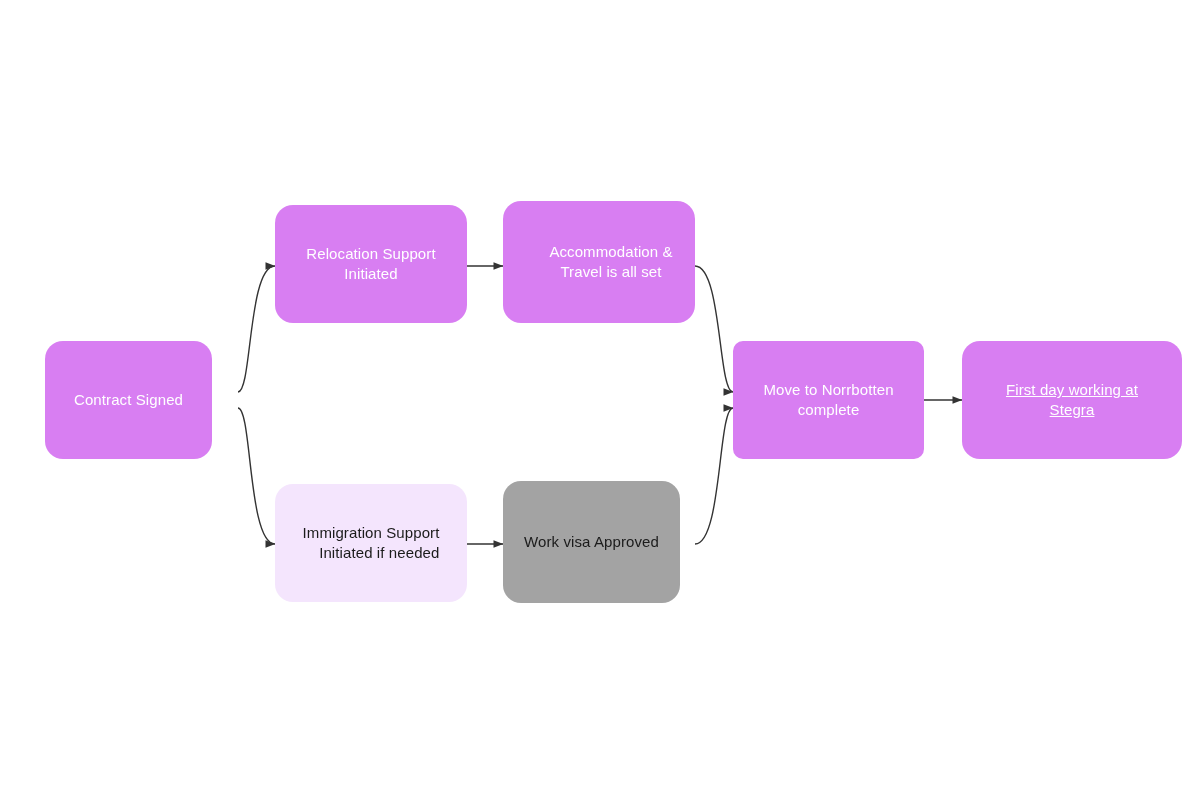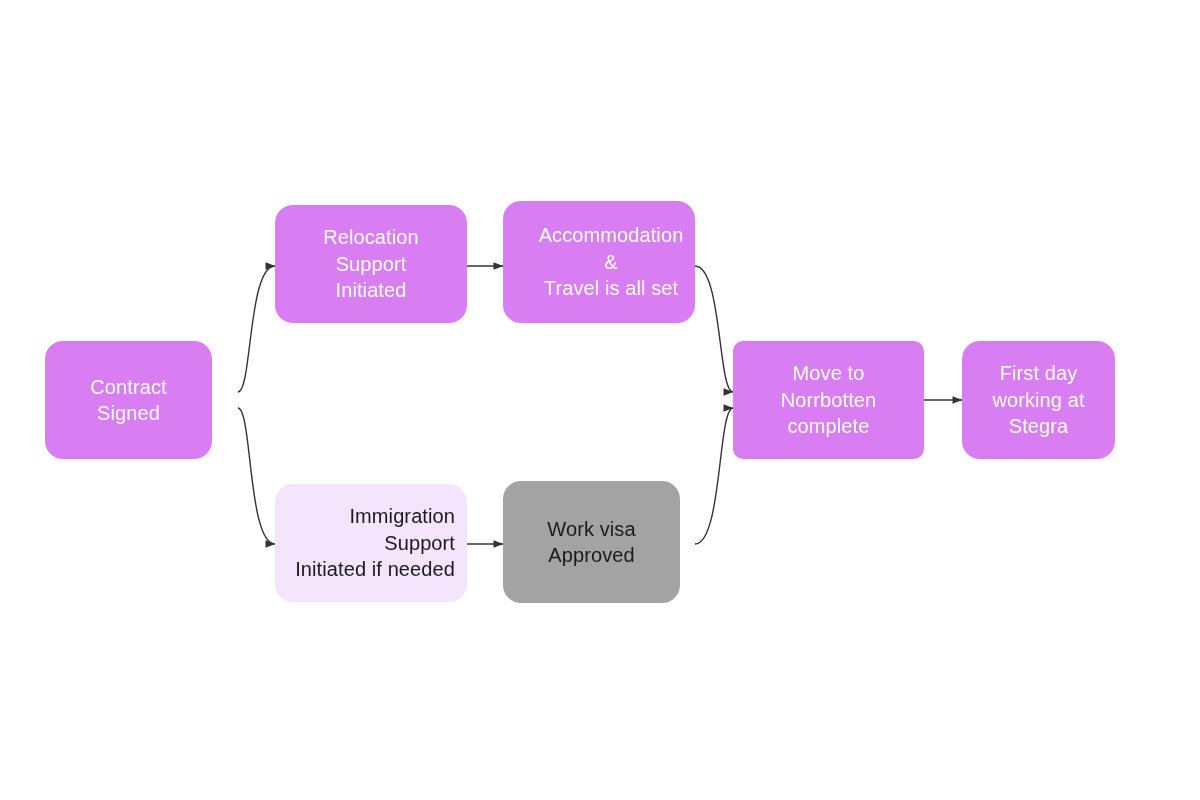--- a/index.html
+++ b/index.html
@@ -28,21 +28,21 @@
   }
   .node {
     position: absolute;
     box-sizing: border-box;
     border-radius: 18px;
     display: flex;
     align-items: center;
     justify-content: center;
     text-align: center;
     line-height: 1.32;
-    font-size: 20px;
+    font-size: 15px;
     font-weight: 400;
     padding: 6px 12px;
     white-space: pre-line;
     letter-spacing: 0.1px;
   }
   .node-fill-strong {
     background: #d87ef2;
     color: #ffffff;
   }
   .node-fill-light {
@@ -76,17 +76,17 @@
       <div class="node node-fill-strong" style="left: 45px; top: 341px; width: 167px; height: 118px; background: rgb(216, 126, 242); color: rgb(255, 255, 255);">Contract Signed</div>
       <div class="node node-fill-strong" style="left: 275px; top: 205px; width: 192px; height: 118px; background: rgb(216, 126, 242); color: rgb(255, 255, 255);">Relocation Support
 Initiated</div>
       <div class="node node-fill-strong" style="left: 503px; top: 201px; width: 192px; height: 122px; background: rgb(216, 126, 242); color: rgb(255, 255, 255); padding-left: 36px;">Accommodation &amp;
 Travel is all set</div>
       <div class="node node-fill-light" style="left: 275px; top: 484px; width: 192px; height: 118px; background: rgb(244, 229, 253); color: rgb(27, 27, 27); text-align: right;">Immigration Support
 Initiated if needed</div>
       <div class="node node-fill-light" style="left: 503px; top: 481px; width: 177px; height: 122px; background: #a3a3a3; color: rgb(27, 27, 27);">Work visa Approved</div>
       <div class="node node-fill-strong" style="left: 733px; top: 341px; width: 191px; height: 118px; background: rgb(216, 126, 242); color: rgb(255, 255, 255); border-radius: 10px;">Move to Norrbotten
 complete</div>
-      <div class="node node-fill-strong" style="left: 962px; top: 341px; width: 153px; height: 118px; background: rgb(216, 126, 242); color: rgb(255, 255, 255);">First day working at
+      <div class="node node-fill-strong" style="left: 962px; top: 341px; width: 220px; height: 118px; background: rgb(216, 126, 242); color: rgb(255, 255, 255); text-decoration: underline;">First day working at
 Stegra</div>
     </div>
 
 </div>
 
 </body></html>

